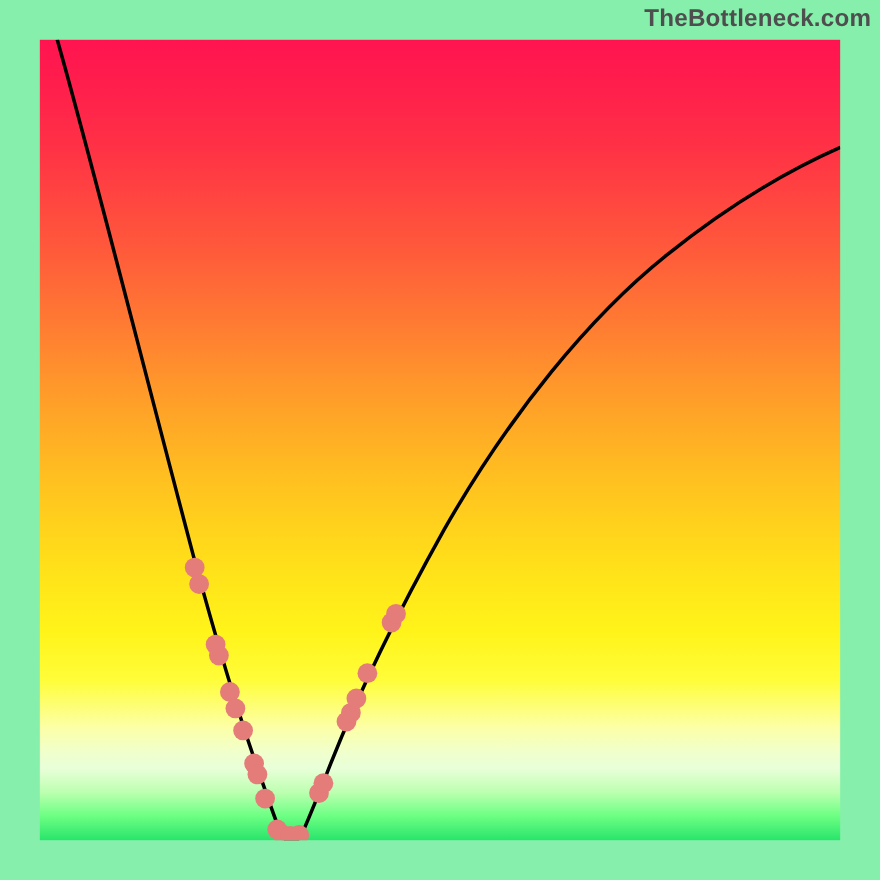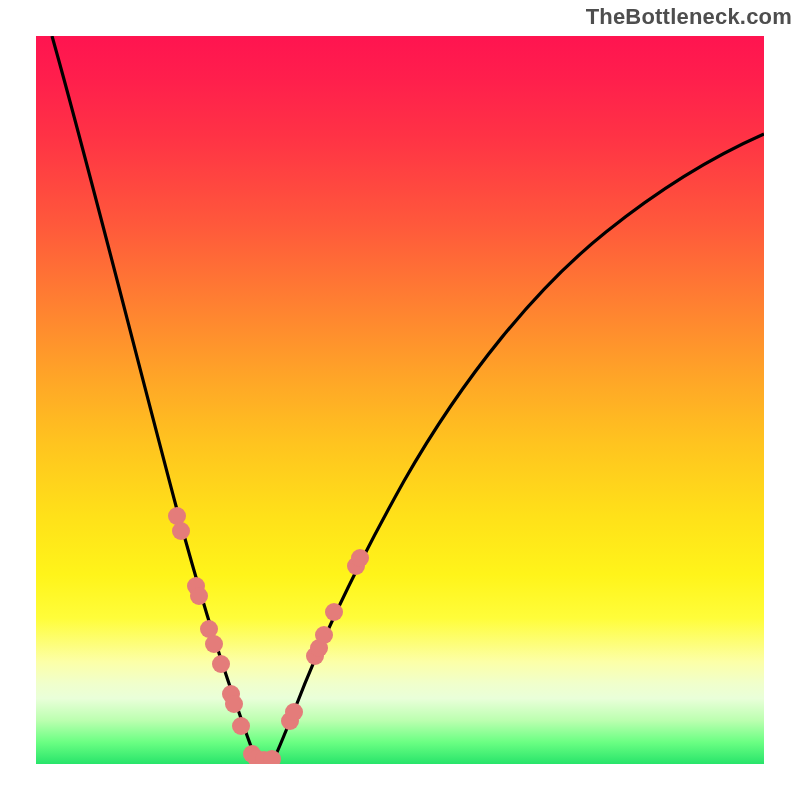--- a/index.html
+++ b/index.html
@@ -10,21 +10,21 @@
     background: #000;
     overflow: hidden;
     font-family: Arial, Helvetica, sans-serif;
   }
   .frame {
     position: absolute;
     left: 0;
     top: 0;
     width: 800px;
     height: 800px;
-    background: #ffffff;
+    background: #86efac;
   }
   .plot {
     position: absolute;
     left: 36px;
     top: 36px;
     width: 728px;
     height: 728px;
     overflow: hidden;
   }
   .gradient {

